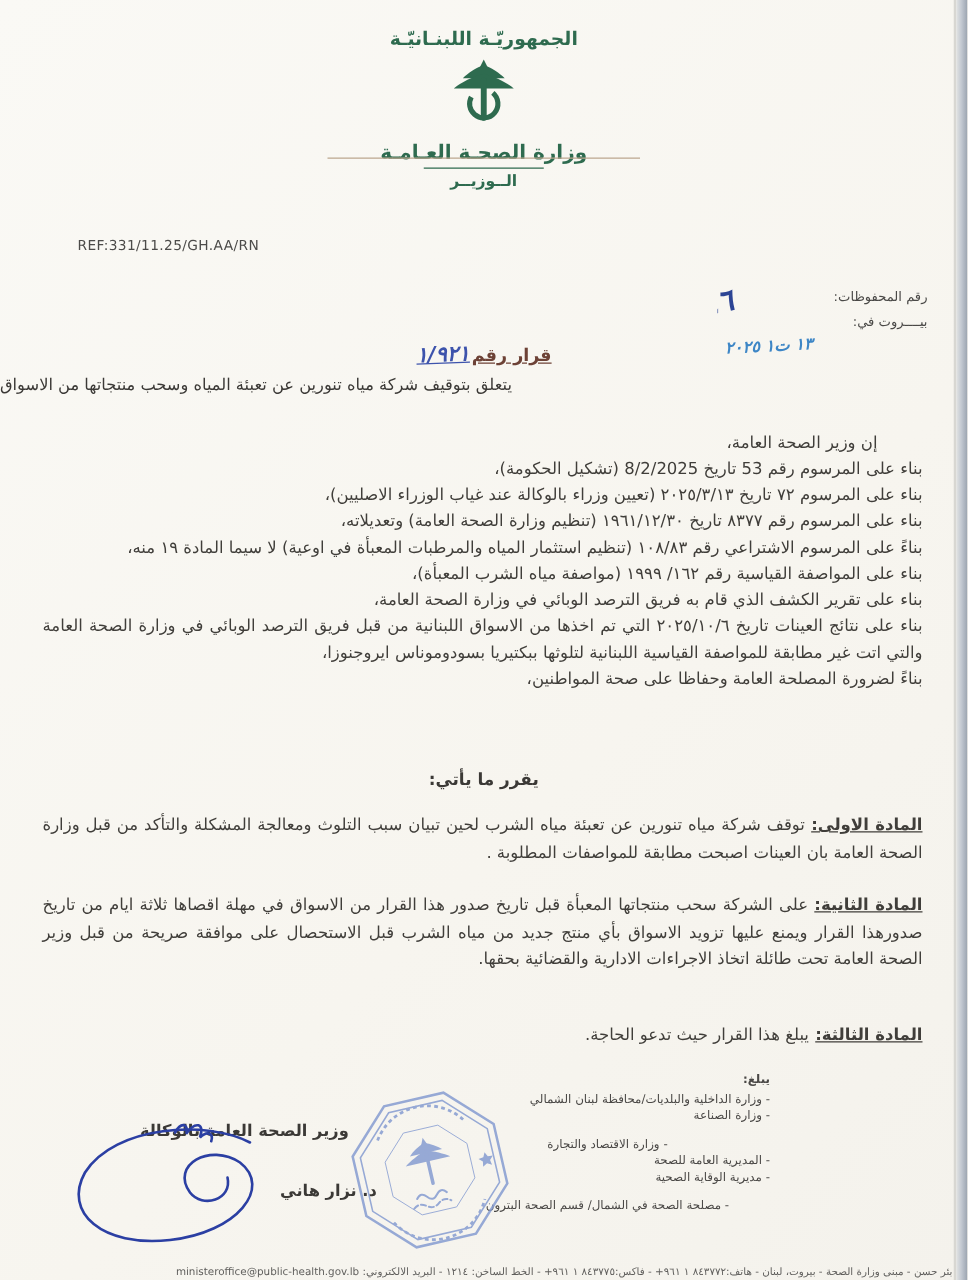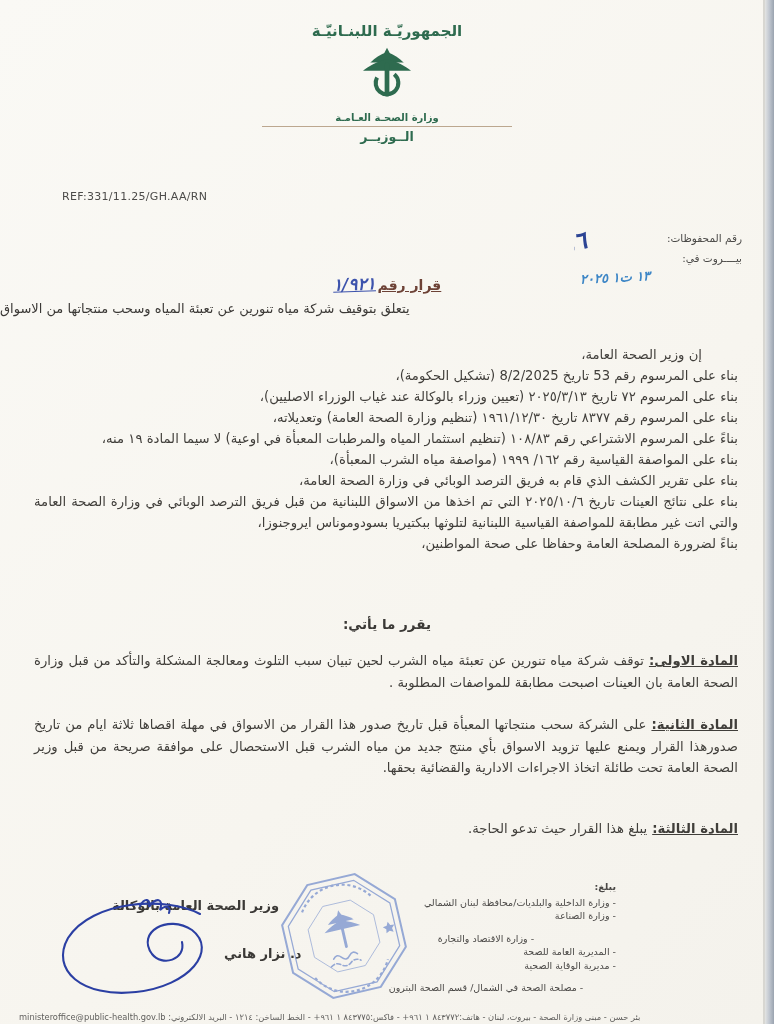--- a/index.html
+++ b/index.html
@@ -15,21 +15,21 @@
   .scan-edge{position:absolute;top:0;right:0;width:9px;height:100%;
     background:linear-gradient(to left,#9aa3af,#c3c9d2 55%,#e3e4e3 100%);}
   .scan-edge-line{position:absolute;top:0;right:9px;width:2px;height:100%;background:#d8d7d2;}
 
   
   .header-block{position:absolute;top:22px;left:0;right:0;text-align:center;}
   .republic{font-size:15px;font-weight:bold;color:#2e6b4f;letter-spacing:1px;}
   .cedar-wrap{margin-top:6px;position:relative;display:inline-block;}
   .header-rule{position:absolute;top:104px;left:50%;transform:translateX(-50%);
     width:250px;height:1px;background:#bca78f;}
-  .ministry{margin-top:8px;font-size:10px;font-weight:bold;color:#2e6b4f;letter-spacing:.5px;}
+  .ministry{margin-top:8px;font-size:16px;font-weight:bold;color:#2e6b4f;letter-spacing:.5px;}
   .ministry-rule{width:96px;height:1px;background:#2e6b4f;margin:3px auto 2px auto;}
   .minister{font-size:12.5px;font-weight:bold;color:#2e6b4f;letter-spacing:2px;}
 
   
   .ref{position:absolute;top:190px;left:62px;font-size:11px;color:#4c4b49;direction:ltr;letter-spacing:.3px;}
   .archive{position:absolute;top:228px;right:32px;text-align:right;font-size:10.5px;color:#4a4947;line-height:20px;}
   .archive-row{position:relative;}
   .archive-scribble{position:absolute;top:-16px;right:98px;width:70px;height:46px;}
   .handwritten-date{position:absolute;top:20px;right:92px;color:#3d86c6;font-weight:bold;
     font-size:13px;white-space:nowrap;transform:rotate(-3deg);letter-spacing:1px;font-style:italic;}
@@ -48,33 +48,33 @@
   .decision-heading{position:absolute;top:616px;left:0;right:0;text-align:center;
     font-size:13.5px;font-weight:bold;color:#3b3936;}
   .article{position:absolute;right:36px;left:34px;font-size:13.2px;line-height:21.5px;
     text-align:justify;color:#403e3a;}
   .a1{top:650px;} .a2{top:714px;} .a3{top:818px;}
   .art-label{font-weight:bold;text-decoration:underline;margin-left:5px;white-space:nowrap;margin-top:20px;}
 
   
   .distribution{position:absolute;top:857px;right:158px;width:260px;text-align:right;
     font-size:9.5px;line-height:13.5px;color:#4a4846;}
-  .dist-heading{font-weight:bold;margin-bottom:2px;margin-top:23px;}
+  .dist-heading{font-weight:bold;margin-bottom:2px;}
   .dist-item{white-space:nowrap;}
   .dist-item.gap{margin-top:9px;text-align:center;}
 
   
   .sig-title{position:absolute;top:898px;left:112px;font-size:13px;font-weight:bold;color:#3b3936;white-space:nowrap;}
   .sig-name{position:absolute;top:946px;left:224px;font-size:13px;font-weight:bold;color:#3b3936;white-space:nowrap;}
   .signature-svg{position:absolute;top:892px;left:48px;width:220px;height:120px;}
   .stamp-wrap{position:absolute;top:860px;left:278px;width:132px;height:152px;
     transform:rotate(-13deg);opacity:.82;}
 
   
-  .footer{position:absolute;bottom:2px;left:19px;right:12px;text-align:left;
+  .footer{position:absolute;bottom:2px;left:4px;right:12px;text-align:right;
     font-size:8.3px;color:#5f5e5c;direction:rtl;white-space:nowrap;}
 </style>
 </head>
 <body>
 
 <div class="page">
 
   <div class="header-block">
     <div class="republic">الجمهوريّـة اللبنـانيّـة</div>
     <div class="header-rule"></div>

